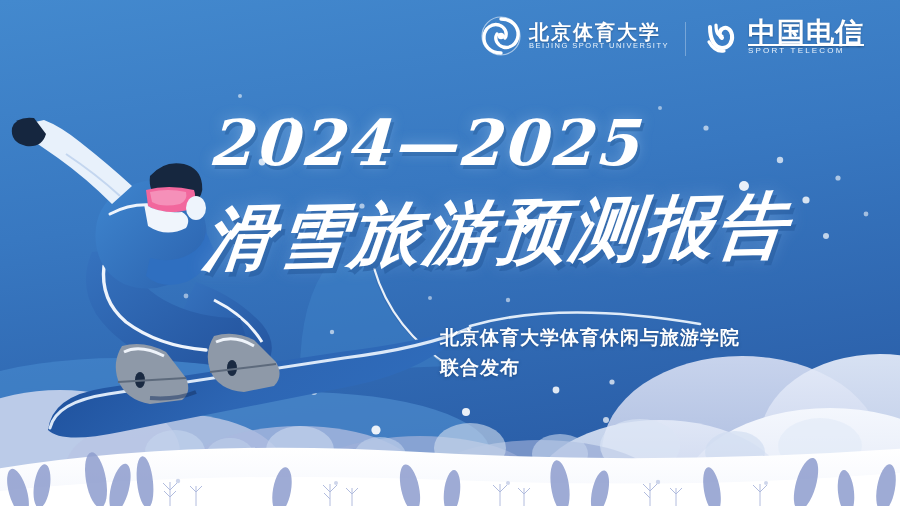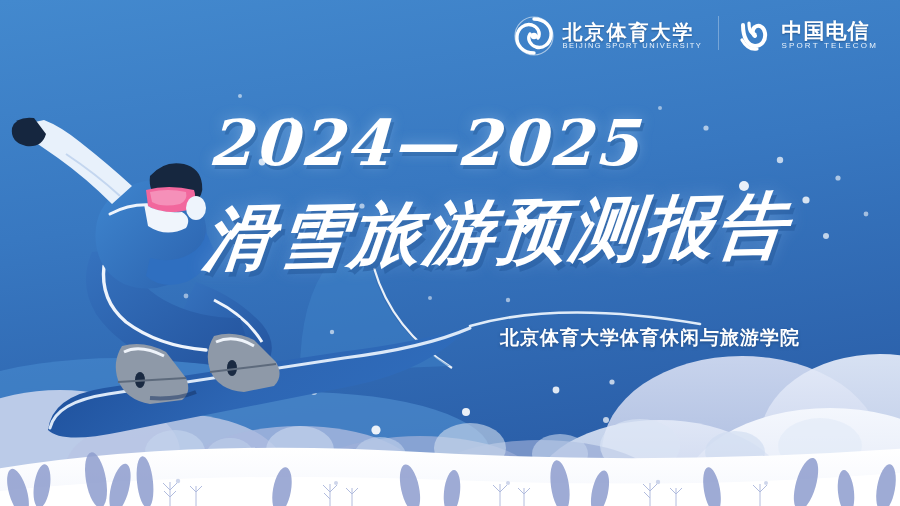--- a/index.html
+++ b/index.html
@@ -11,37 +11,37 @@
     overflow:hidden;
     font-family:"Liberation Sans","DejaVu Sans",sans-serif;
     background:linear-gradient(170deg,#3f86cc 0%,#3a7cc4 38%,#2f6ab4 70%,#2a5ea8 100%);
     user-select:none;
   }
   .layer{position:absolute;inset:0;}
   svg.layer{display:block;width:900px;height:506px;}
 
   
   .logo-bar{
-    position:absolute;top:16px;right:22px;
-    display:flex;align-items:flex-start;gap:16px;z-index:40;
+    position:absolute;top:16px;right:36px;
+    display:flex;align-items:flex-end;gap:16px;z-index:40;
   }
   .logo{display:flex;align-items:center;gap:8px;}
   .logo-mark{flex:0 0 auto;}
   .logo-txt{display:flex;flex-direction:column;line-height:1;}
   .logo-cn{
     color:#ffffff;font-size:20px;font-weight:bold;letter-spacing:2px;
     font-family:"DejaVu Sans","Liberation Sans",sans-serif;
     text-shadow:0 1px 2px rgba(12,45,85,.45);
   }
   .logo-en{
     color:#eaf3fb;font-size:7.5px;font-weight:normal;letter-spacing:1.5px;
     margin-top:0;white-space:nowrap;
   }
   .logo-sep{width:1px;height:34px;background:rgba(255,255,255,.30);}
-  .logo-cn.tele{font-size:21px;letter-spacing:1px;}
+  .logo-cn.tele{font-size:28px;letter-spacing:1px;text-decoration:underline;}
   .logo-en.tele{letter-spacing:2.2px;font-size:8px;}
 
   
   .year{
     position:absolute;left:214px;top:106px;z-index:30;
     font-family:"DejaVu Serif","Liberation Serif",serif;
     font-size:63px;font-weight:bold;font-style:italic;
     color:#ffffff;letter-spacing:2px;white-space:nowrap;
     text-shadow:3px 4px 0 rgba(40,96,160,.55), 0 0 14px rgba(200,228,255,.35);
     transform:skewX(-5deg);
@@ -51,21 +51,21 @@
     font-family:"DejaVu Sans","Liberation Sans",sans-serif;
     font-size:70px;font-weight:bold;color:#ffffff;
     letter-spacing:3px;white-space:nowrap;font-style:italic;
     transform:skewX(-7deg) rotate(-1.4deg);
     text-shadow:4px 5px 0 rgba(38,92,158,.60), 0 0 18px rgba(190,222,255,.30);
   }
 
   
   .subtitle{
     position:absolute;left:440px;top:322px;width:360px;z-index:32;
-    text-align:right;color:#ffffff;
+    text-align:left;color:#ffffff;
     font-family:"DejaVu Sans","Liberation Sans",sans-serif;
     font-size:19px;font-weight:bold;line-height:30px;letter-spacing:1px;
     text-shadow:0 1px 3px rgba(16,52,96,.55);
   }
   .subtitle div{white-space:nowrap;}
 </style>
 </head>
 <body>
 
 <div class="poster">
@@ -326,15 +326,16 @@
       </div>
     </div>
 
   </div>
 
   <div class="year">2024—2025</div>
   <div class="headline">滑雪旅游预测报告</div>
 
   <div class="subtitle">
     <div>北京体育大学体育休闲与旅游学院</div>
+    <div>联合发布</div>
   </div>
 
 </div>
 
 </body></html>

